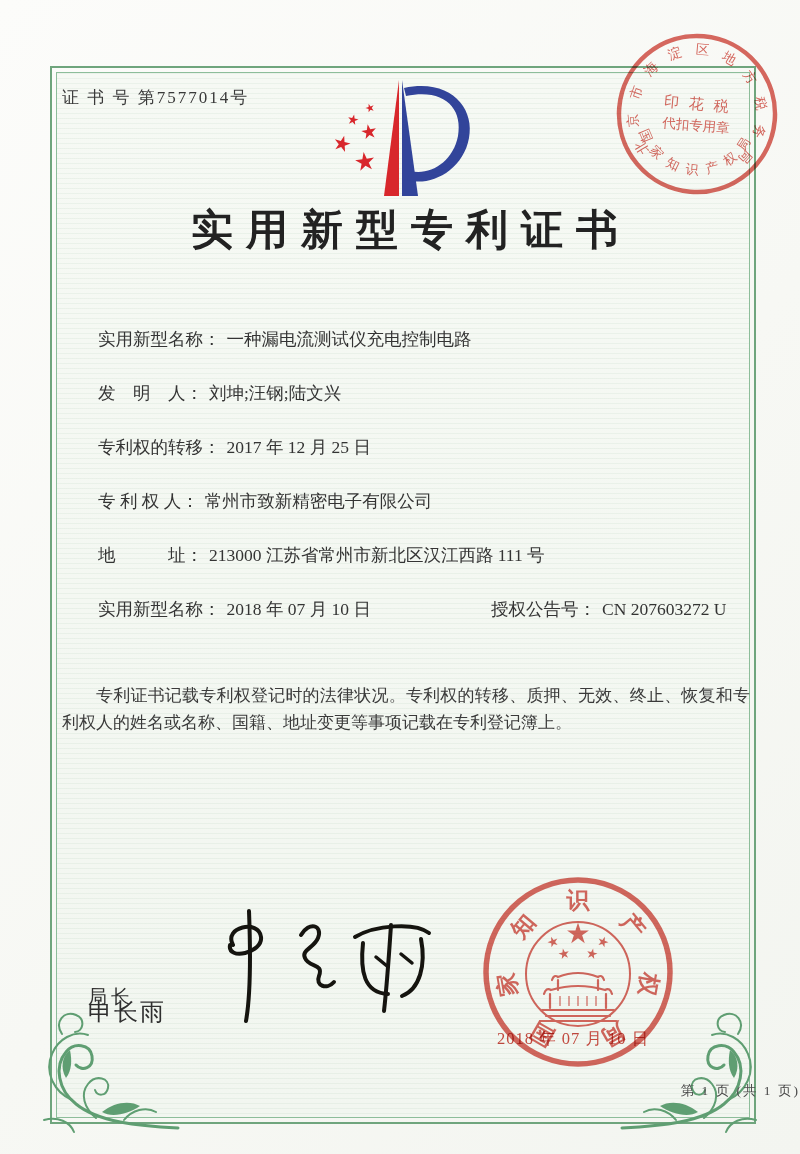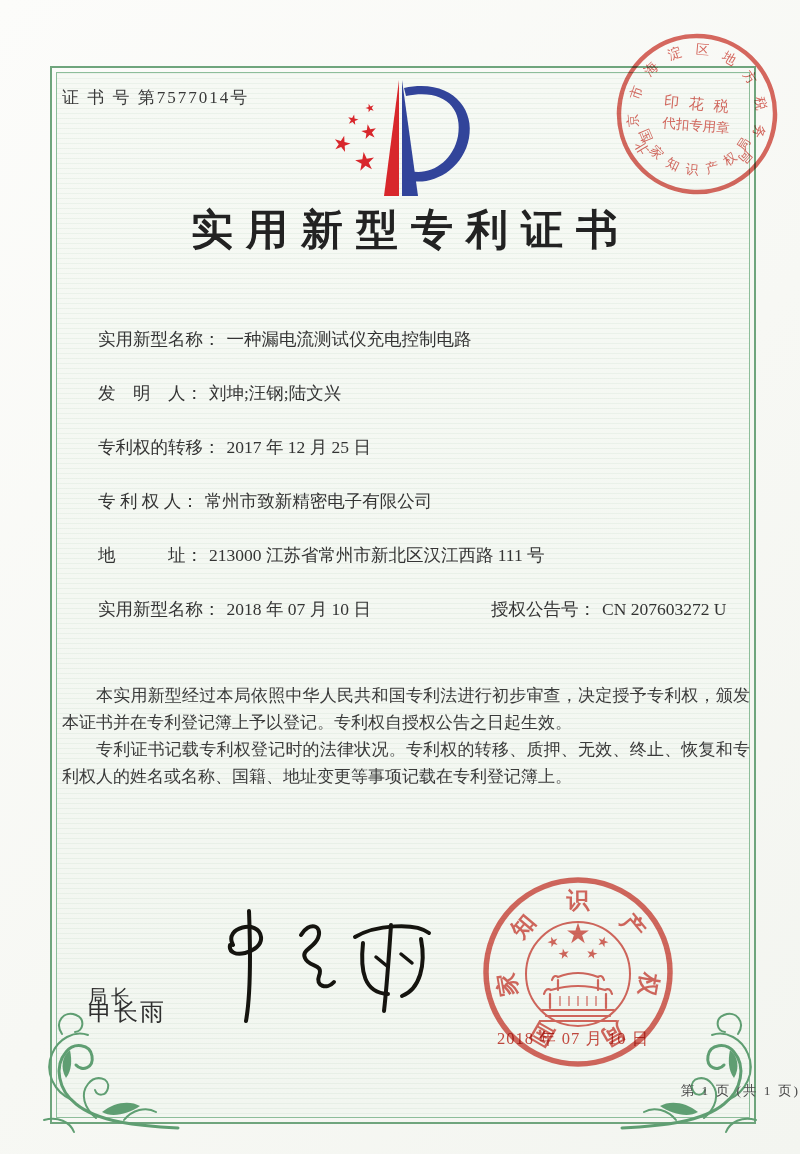--- a/index.html
+++ b/index.html
@@ -129,21 +129,20 @@
       </div>
       <div class="frow">
         <span class="flabel">实用新型名称：</span><span class="fvalue">2018 年 07 月 10 日</span>
         <span class="grant-no">
           <span class="flabel">授权公告号：</span><span class="fvalue">CN 207603272 U</span>
         </span>
       </div>
     </div>
 
     <div class="paras">
-      <p>本实用新型经过本局依照中华人民共和国专利法进行初步审查，决定授予专利权，颁发本证书并在专利登记簿上予以登记。专利权自授权公告之日起生效。</p>
       <p>专利证书记载专利权登记时的法律状况。专利权的转移、质押、无效、终止、恢复和专利权人的姓名或名称、国籍、地址变更等事项记载在专利登记簿上。</p>
     </div>
 
     <div class="signer-role">局长</div>
     <div class="signer-name">申长雨</div>
 
     <svg class="signature" viewBox="0 0 235 125">
       <g fill="none" stroke="#15140f" stroke-width="4" stroke-linecap="round">
         <path d="M28,40 C18,22 54,14 56,32 C58,48 22,56 25,40"></path>
         <path d="M44,6 C45,32 47,82 41,116"></path>

